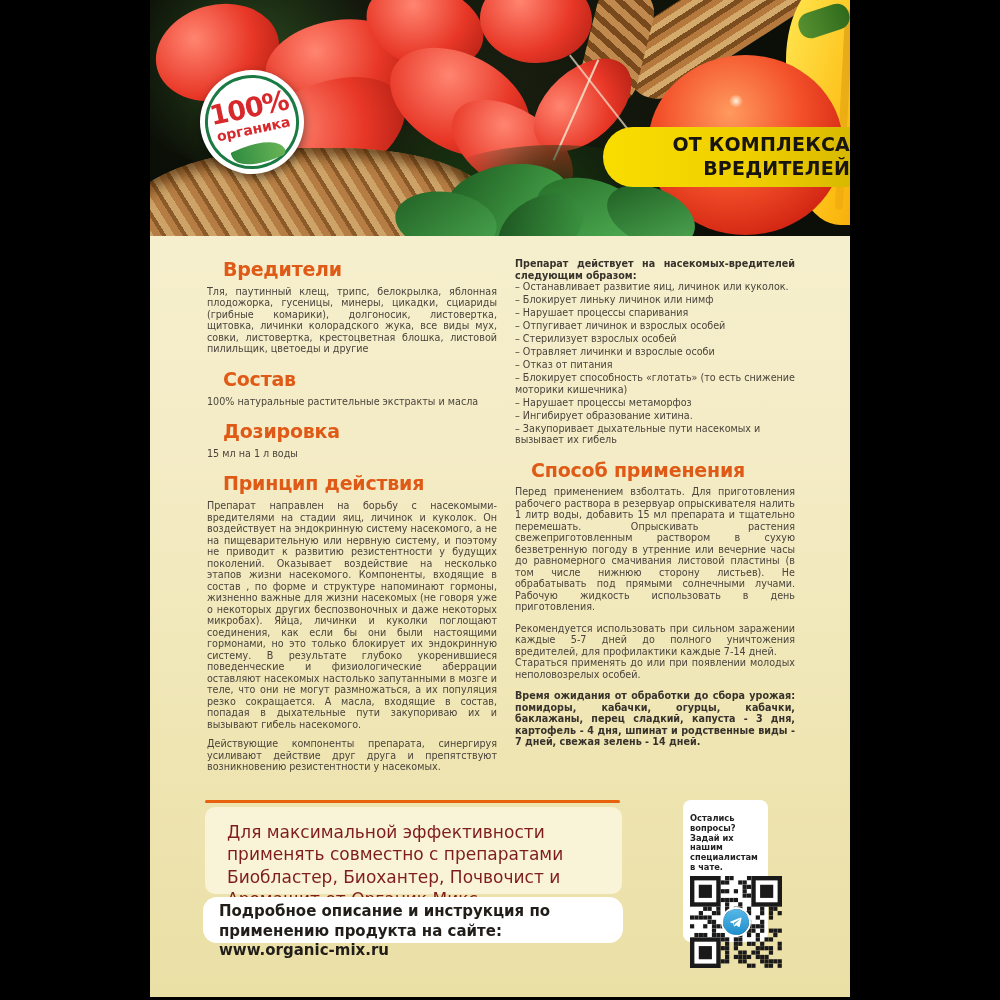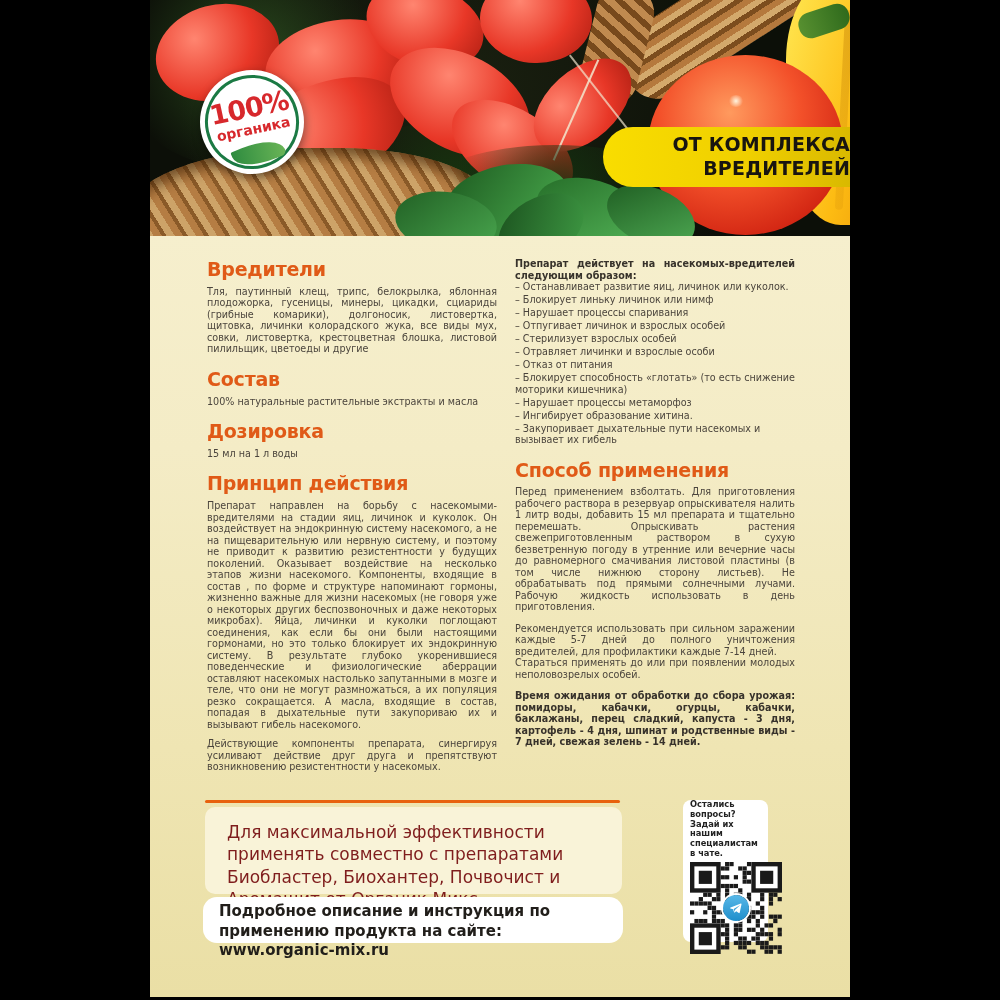--- a/index.html
+++ b/index.html
@@ -85,39 +85,39 @@
     background:linear-gradient(90deg,#f9dd00 0%,#efcf00 60%,#d9b900 100%);
     display:flex; flex-direction:column; justify-content:center; align-items:flex-end;
     font-weight:bold; font-size:19px; color:#181510; line-height:1.26; letter-spacing:.2px; }
 
   
   .col { position:absolute; top:258px; color:#4a443c; font-size:9.6px; line-height:1.2;
     text-align:justify; }
   .col-left  { left:57px;  width:290px; }
   .col-right { left:365px; width:280px; }
   h2 { color:#e05a17; font-size:19px; font-weight:bold; letter-spacing:-.2px;
-    margin:13px 0 5px; text-align:left; }
+    margin:13px 16px 5px; text-align:left; }
   h2.first { margin-top:0; }
   .b { font-weight:bold; color:#37322b; }
   .nowrap { white-space:nowrap; }
   .bullet { margin:0 0 1.5px 0; text-align:left; }
   .gap { height:10px; }
   .p2 { margin-top:8px; }
 
   
   .divider { position:absolute; left:55px; top:800px; width:415px; height:3px;
     background:#e8610d; border-radius:2px; }
   .combo-box { position:absolute; left:55px; top:807px; width:417px; height:87px;
     background:#f9f3d8; border-radius:10px; padding:14px 22px; }
   .combo-box p { font-weight:normal; font-size:17px; line-height:1.32; color:#7f1d1d; }
   .site-box { position:absolute; left:53px; top:897px; width:420px; height:46px;
     background:#fff; border-radius:14px; padding:5px 16px; }
   .site-box p { font-weight:bold; font-size:15px; line-height:1.3; color:#211e1a; }
   .qr-panel { position:absolute; left:533px; top:800px; width:85px; height:142px;
-    background:#fff; border-radius:8px; padding:0 7px; }
+    background:#fff; border-radius:8px; padding:14px 7px; }
   .qr-cap { font-size:8.3px; font-weight:bold; line-height:1.18; color:#222; text-align:left; }
   .qr-wrap { position:relative; width:92px; height:92px; margin-top:3px; }
   .tg { position:absolute; left:33px; top:33px; width:26px; height:26px; border-radius:50%;
     background:linear-gradient(180deg,#58b8e8,#1f8ecb); display:flex; align-items:center;
     justify-content:center; box-shadow:0 0 0 2px #fff; }
 </style>
 </head>
 <body>
 
 <div class="stage">

